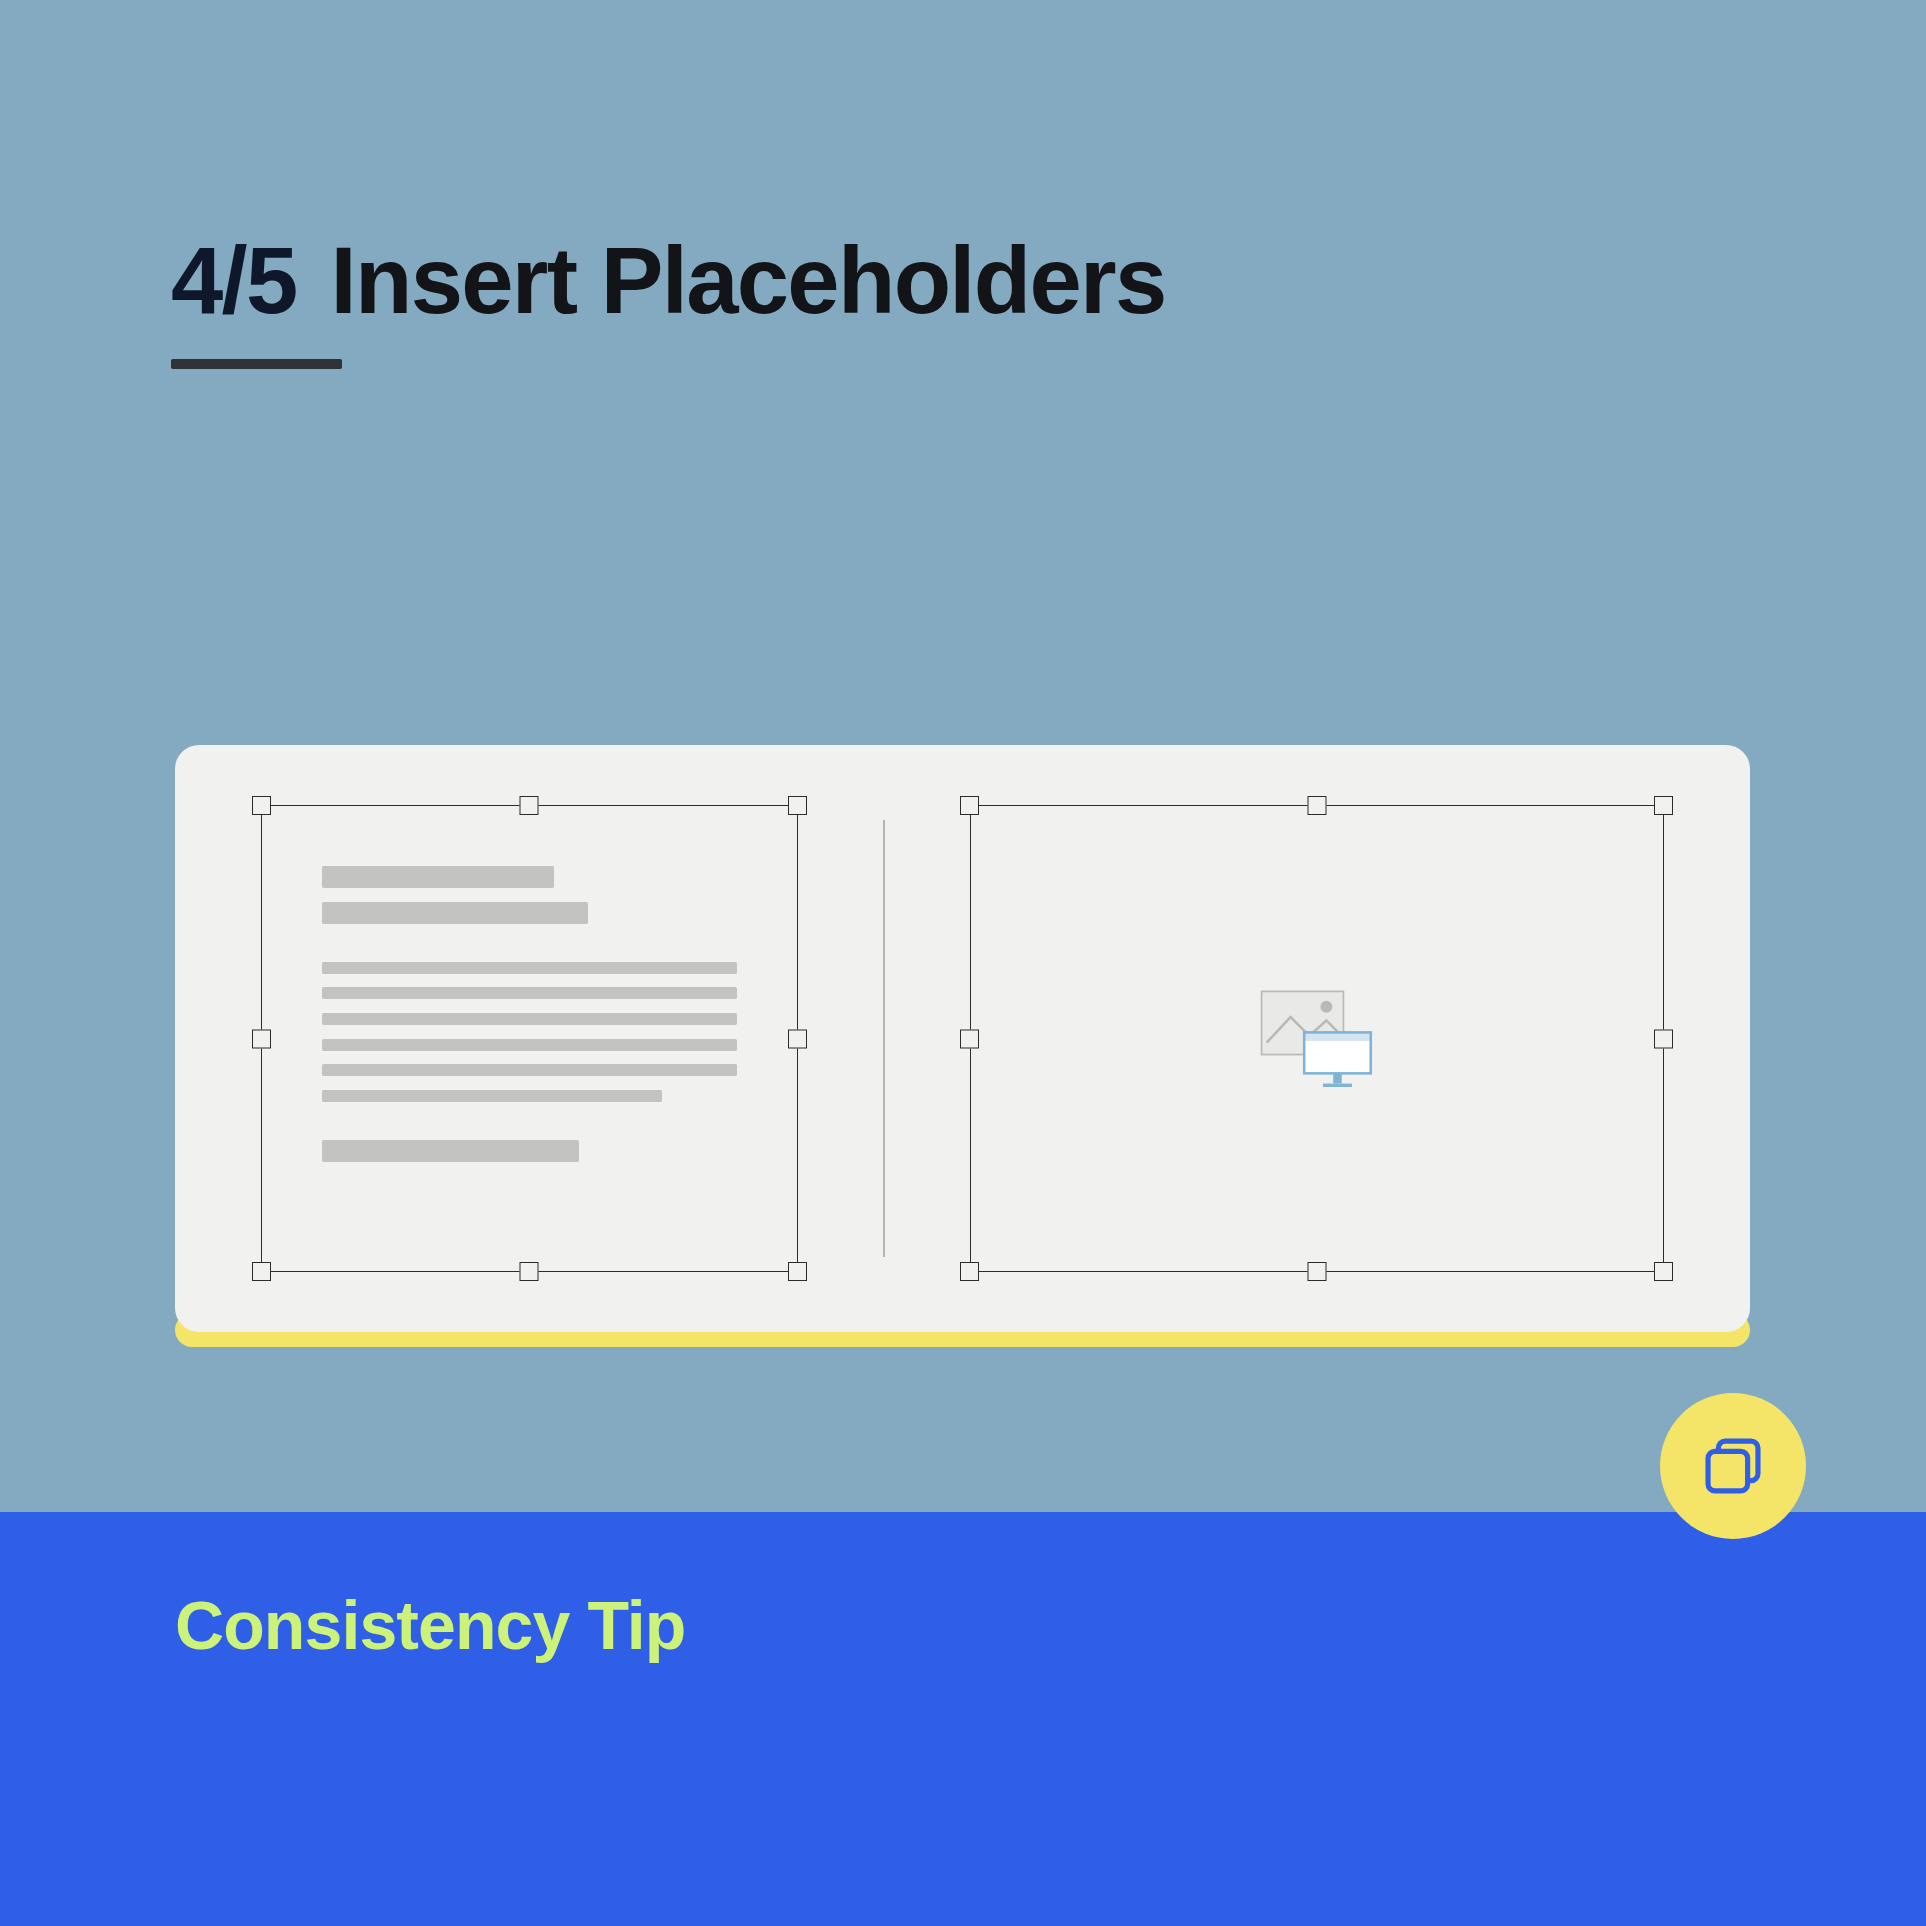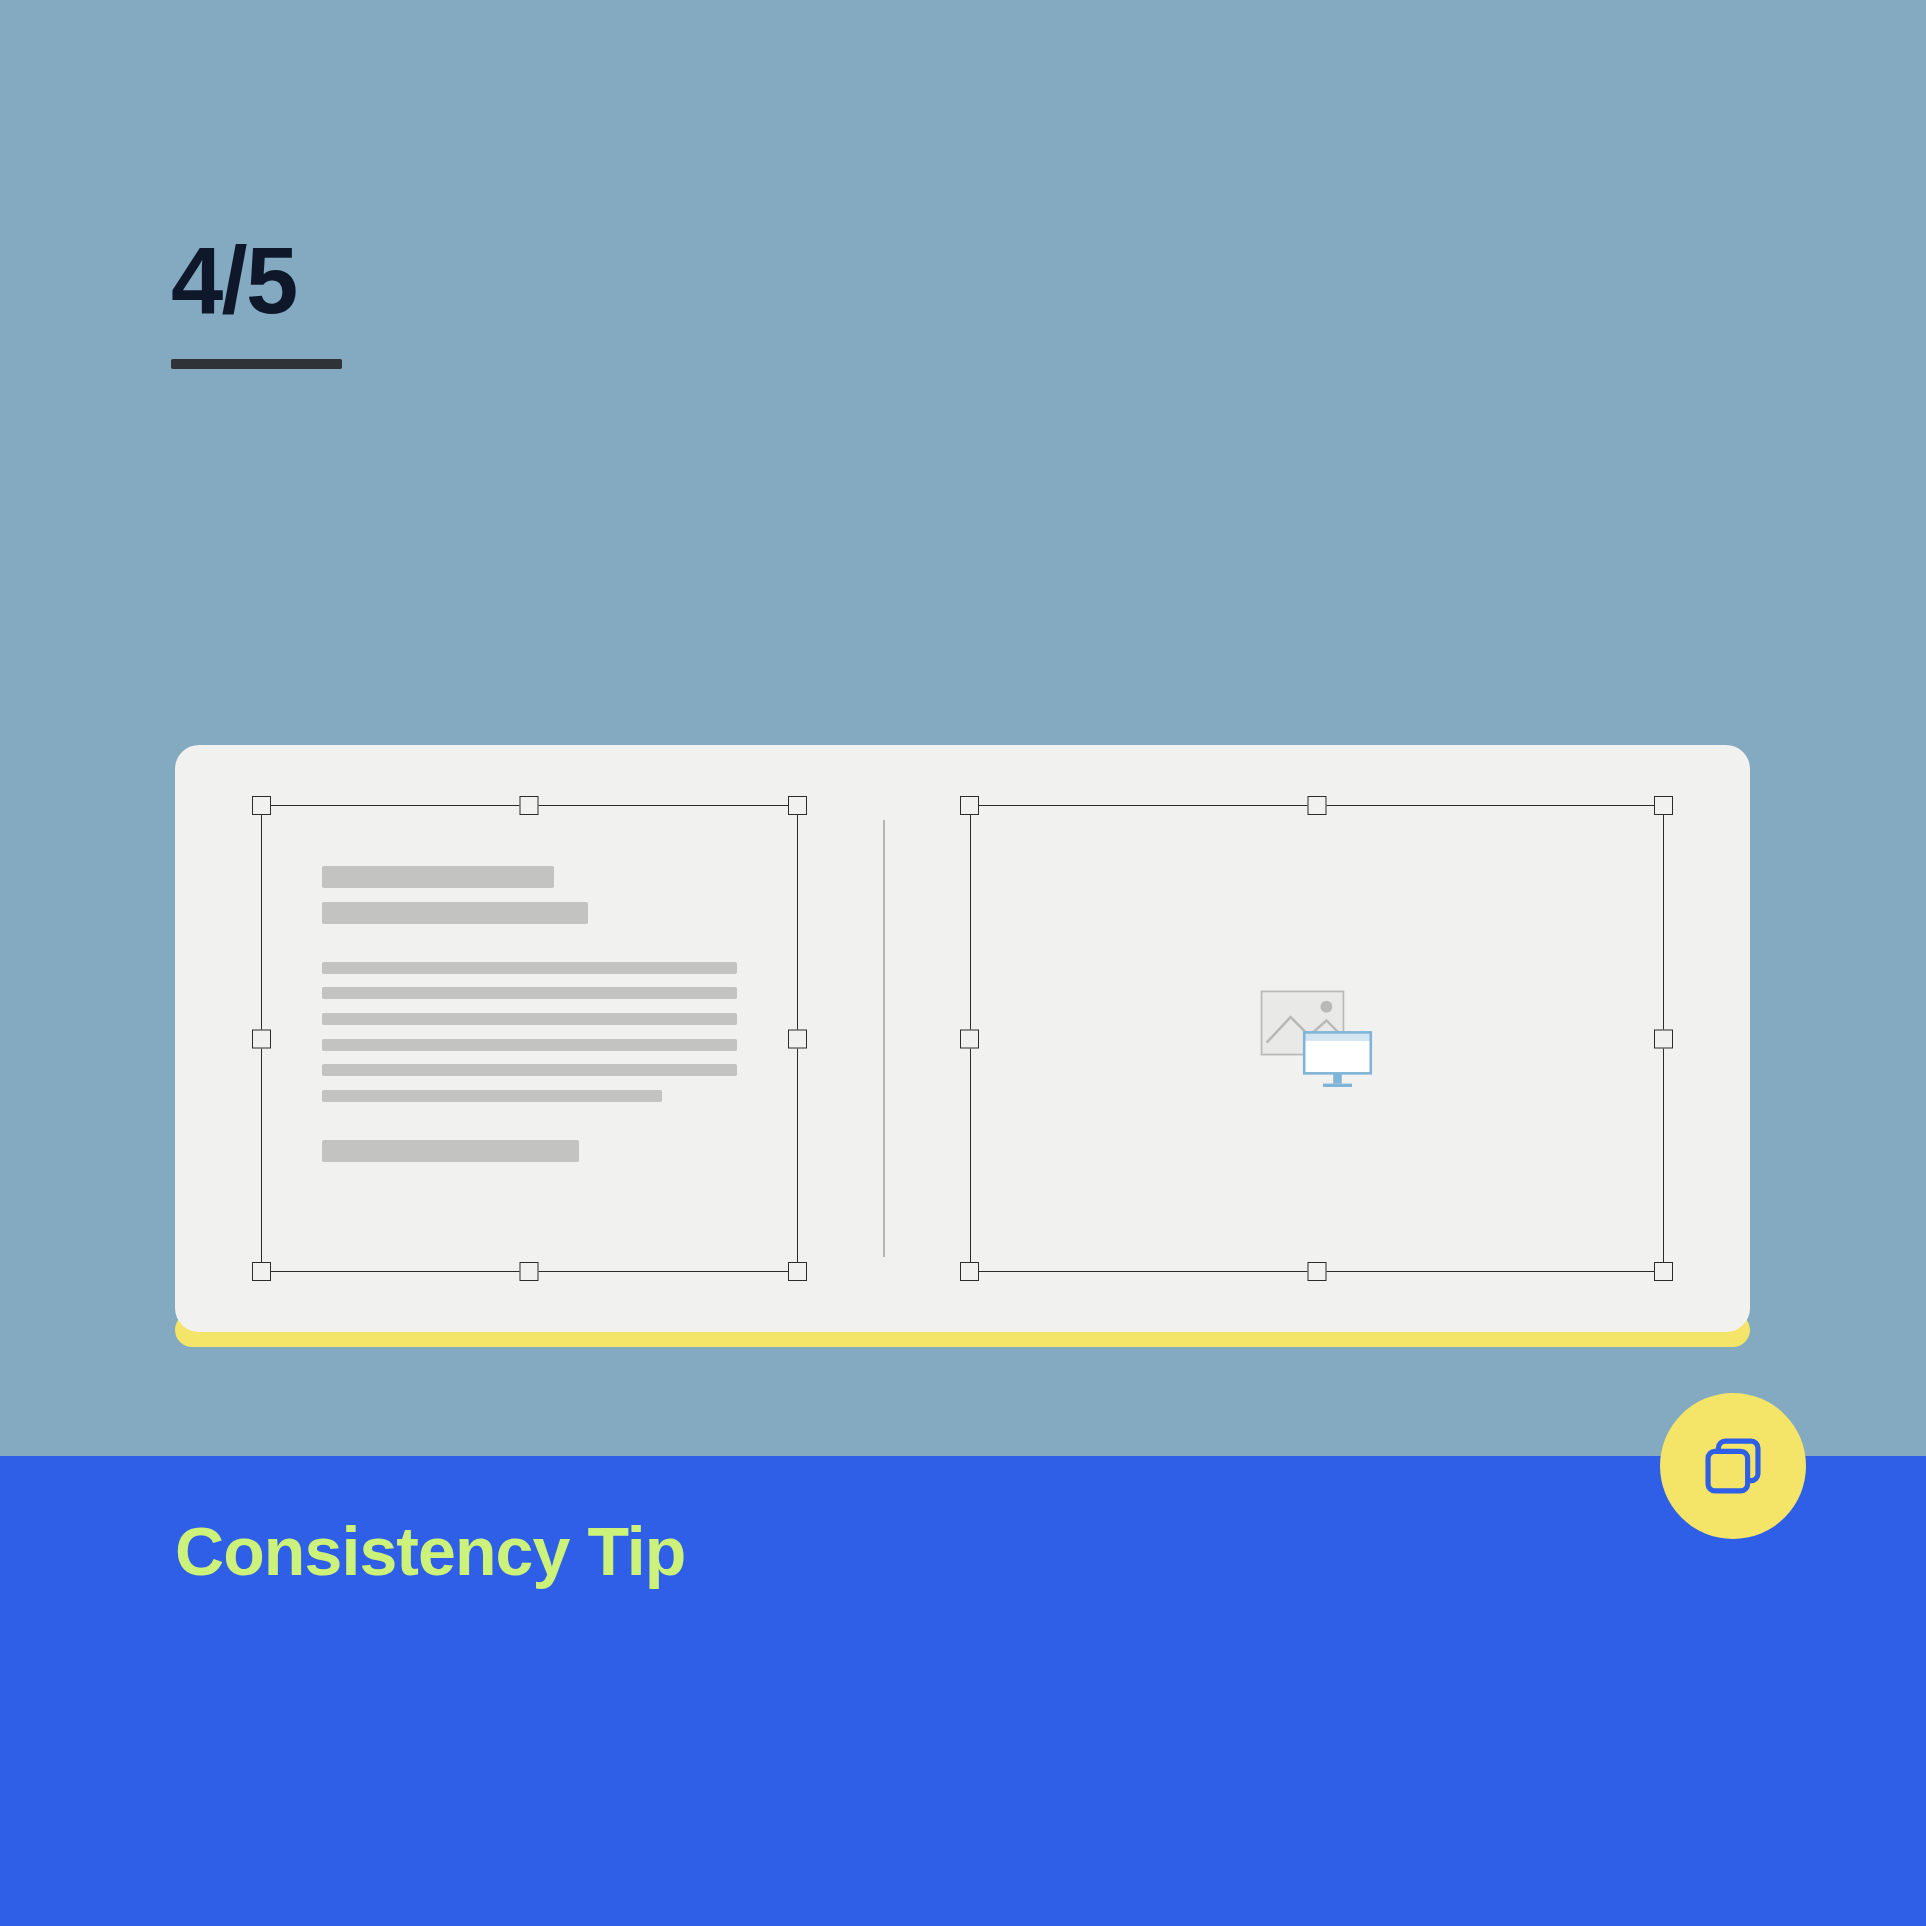--- a/index.html
+++ b/index.html
@@ -136,24 +136,24 @@
   .img-glyph {
     position: absolute;
     left: 50%; top: 50%;
     transform: translate(-50%, -50%);
   }
 
   
   .tip-band {
     position: absolute;
     left: 0; right: 0; bottom: 0;
-    height: 470px;
+    height: 414px;
     background: #2f5fe6;
     padding-left: 175px;
-    padding-top: 56px;
+    padding-top: 74px;
   }
   .tip-title {
     color: #cdf279;
     font-size: 68px;
     font-weight: 600;
     letter-spacing: -0.9px;
   }
   .tip-body {
     margin-top: 51px;
     color: #ffffff;
@@ -174,20 +174,21 @@
   }
 </style>
 </head>
 <body>
 
 <div class="page">
 
   <div class="header">
     <div class="step-line">
       <span class="step-count">4/5</span>
+      <span class="step-title">Insert Placeholders</span>
     </div>
   </div>
 
   <div class="card-wrap">
     <div class="card-shadow"></div>
     <div class="card">
 
       <div class="selbox left">
         <div class="handle h-tl"></div>
         <div class="handle h-tm"></div>

